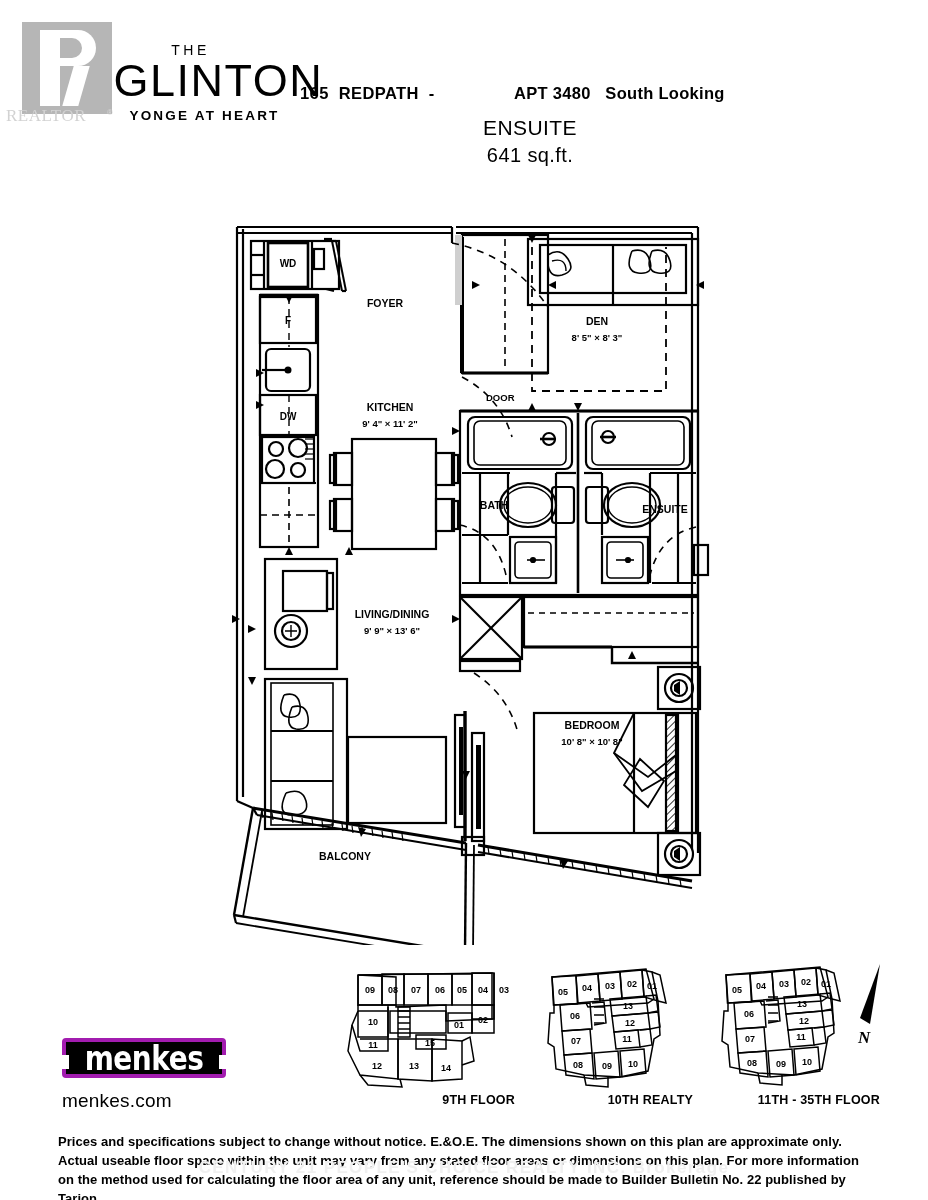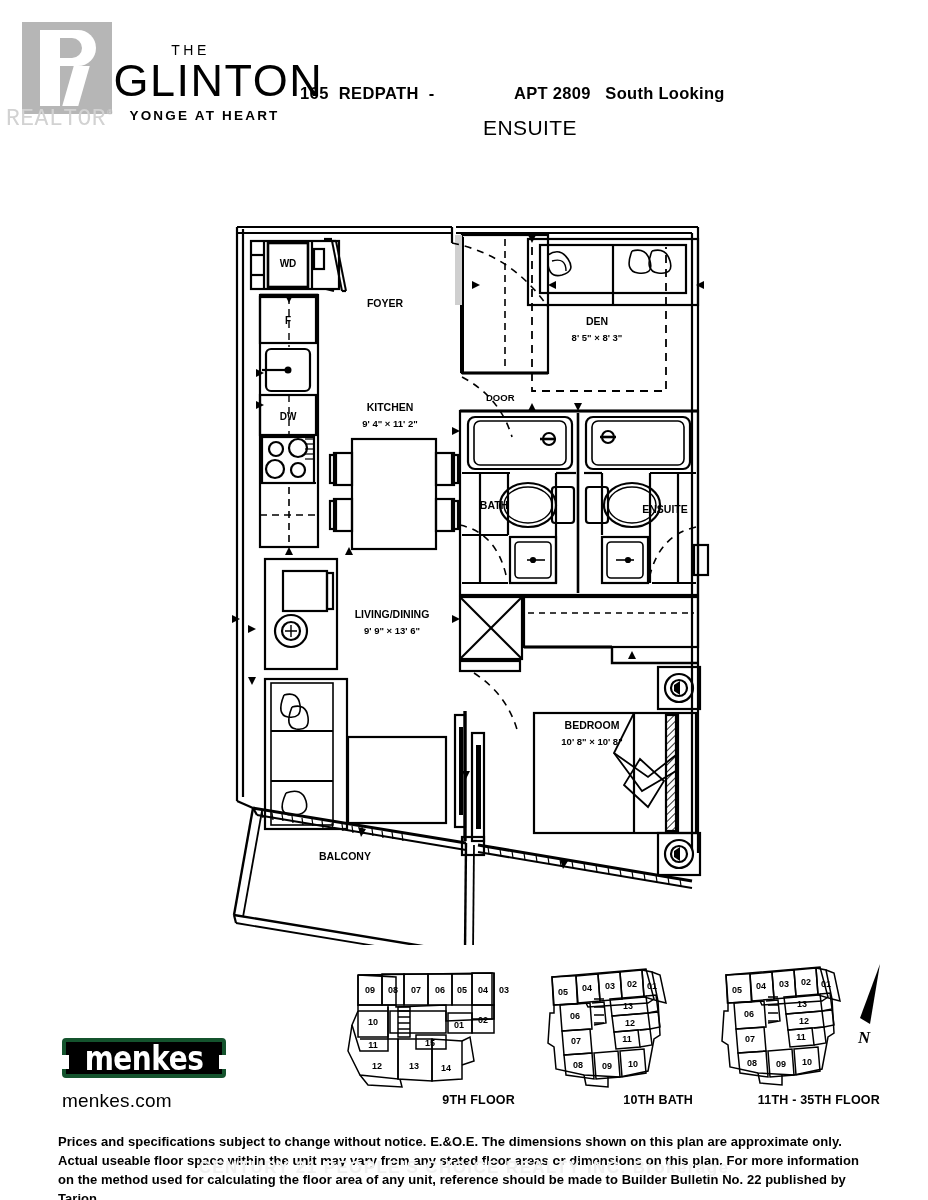--- a/index.html
+++ b/index.html
@@ -34,22 +34,22 @@
   #realtor-watermark .rw-bowl2{
     position:absolute; left:54px; top:16px; width:22px; height:20px;
     background:#b6b6b6; border-radius:0 11px 11px 0;
   }
   #realtor-watermark .rw-leg{
     position:absolute; left:62px; top:44px; width:16px; height:40px;
     background:#ffffff; transform:skewX(-16deg);
   }
   #realtor-watermark .rw-text{
     position:absolute; left:0px; top:84px;
-    font-size:23px; letter-spacing:0.5px; color:#d2d2d2;
-    font-family:Liberation Mono, monospace;
+    font-size:17px; letter-spacing:0.5px; color:#d2d2d2;
+    font-family:Liberation Serif, serif;
   }
   #realtor-watermark .rw-reg{
     position:absolute; left:101px; top:86px; font-size:8px; color:#d8d8d8;
   }
 
   
   #header{ position:absolute; left:0; top:0; width:744px; height:210px; }
 
   #brand-block{ position:absolute; left:86px; top:42px; width:215px; text-align:center; }
   #brand-the{
@@ -97,21 +97,21 @@
 
   #north{ position:absolute; left:850px; top:962px; width:50px; height:92px; }
   #north-n{
     position:absolute; left:8px; top:66px; font-size:17px; font-weight:bold;
     font-style:italic; font-family:"Liberation Serif", serif;
   }
 
   
   #menkes-block{ position:absolute; left:62px; top:1038px; width:230px; }
   #menkes-logo{
-    position:relative; width:164px; height:40px; border:4px solid #14532d;
+    position:relative; width:164px; height:40px; border:4px solid #a21caf;
     border-radius:4px; background:#000;
   }
   #menkes-word{
     position:absolute; left:0; top:0; width:100%; height:100%;
     color:#fff; font-size:28px; font-weight:900; letter-spacing:-0.5px;
     display:flex; align-items:center; justify-content:center;
     font-family:"DejaVu Sans", sans-serif;
     transform:scaleY(1.18);
   }
   #menkes-notch-l{ position:absolute; left:-4px; top:13px; width:7px; height:14px; background:#fff; }
@@ -149,25 +149,26 @@
 <div id="header">
 
   <div id="brand-block">
     <div id="brand-the">THE</div>
     <div id="brand-name">EGLINTON</div>
     <div id="brand-tag">YONGE AT HEART</div>
   </div>
 
   <div id="addr-line">
     <div id="addr-left">165  REDPATH  -</div>
-    <div id="addr-right">APT 2809   South Looking</div>
+    <div id="addr-right">APT 3480   South Looking</div>
   </div>
 
   <div id="suite-block">
     <div id="suite-name">ENSUITE</div>
+    <div id="suite-area">641 sq.ft.</div>
   </div>
 
 </div>
 
 <div id="plan-wrap">
 <svg id="plan-svg" width="928" height="730" viewBox="0 0 928 730" xmlns="http://www.w3.org/2000/svg">
   <defs>
     <pattern id="hatch" width="5" height="5" patternUnits="userSpaceOnUse" patternTransform="rotate(45)">
       <line x1="0" y1="0" x2="0" y2="5" stroke="#000" stroke-width="1.6"></line>
     </pattern>
@@ -586,21 +587,21 @@
         <text x="47" y="64">06</text>
         <text x="100" y="54">13</text>
         <text x="102" y="71">12</text>
         <text x="48" y="89">07</text>
         <text x="99" y="87">11</text>
         <text x="50" y="113">08</text>
         <text x="79" y="114">09</text>
         <text x="105" y="112">10</text>
       </g>
     </svg>
-    <div class="kp-title">10TH BATH</div>
+    <div class="kp-title">10TH REALTY</div>
   </div>
 
   <div class="kp" id="kp-2">
     <svg width="168" height="135" viewBox="0 0 168 135" xmlns="http://www.w3.org/2000/svg">
       <g fill="none" stroke="#000" stroke-width="1.5">
         <path d="M14 20 L108 12 L116 42 L110 46 L50 50 L48 46 L16 48 Z"></path>
         <rect x="14" y="20" width="24" height="28" transform="rotate(-3 14 20)"></rect>
         <path d="M38 19 L60 17 L62 44 L40 46 Z"></path>
         <path d="M60 17 L82 15 L84 42 L62 44 Z"></path>
         <path d="M82 15 L104 13 L106 40 L84 42 Z"></path>

